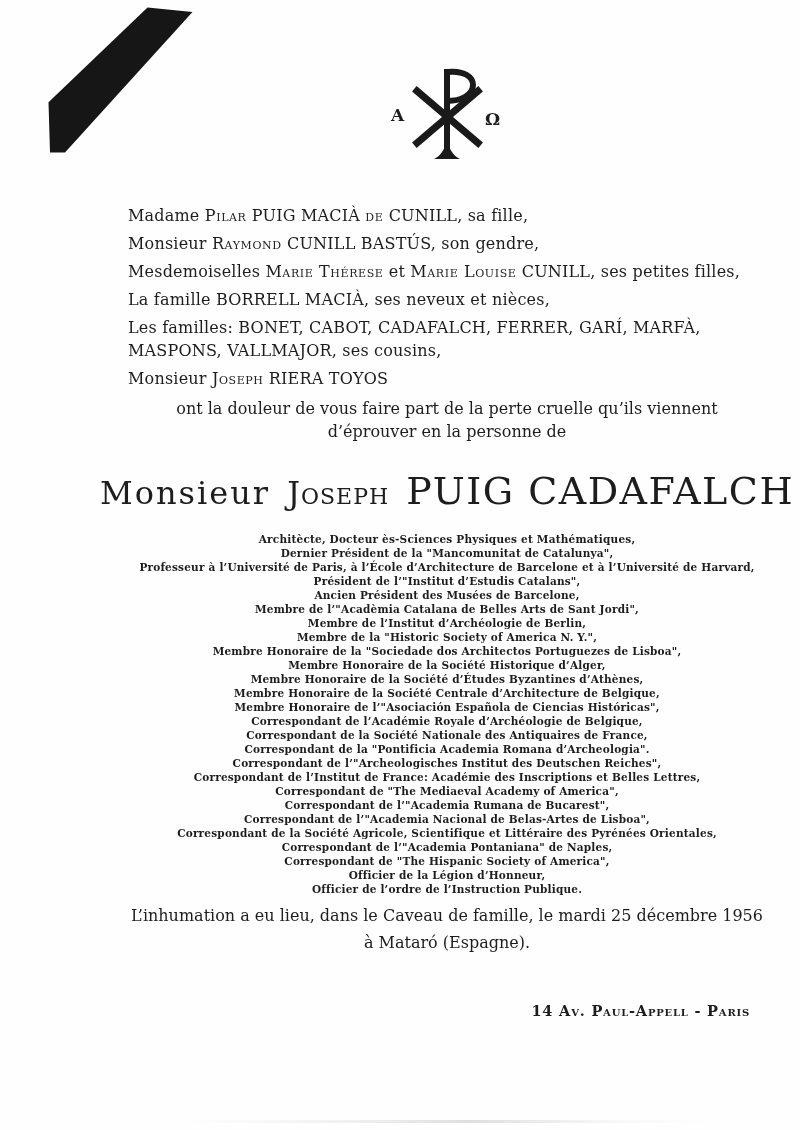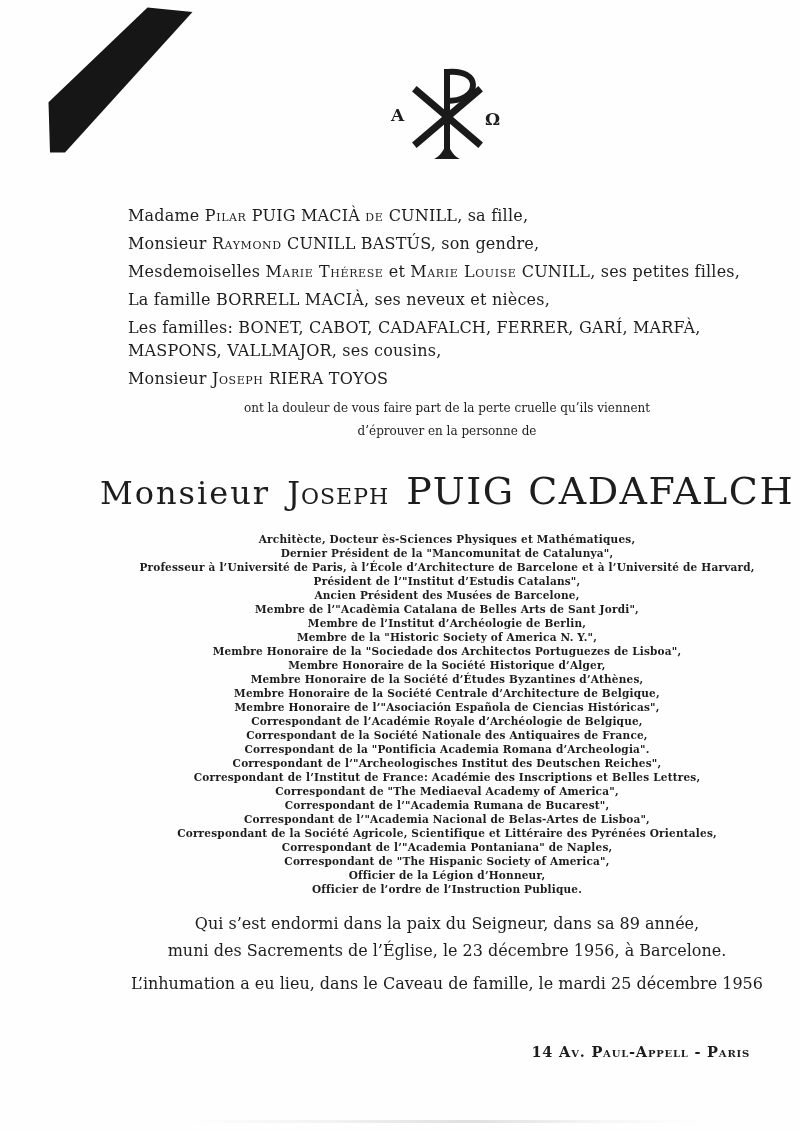--- a/index.html
+++ b/index.html
@@ -33,21 +33,21 @@
     font-family:"DejaVu Serif", serif;
     font-weight:bold; font-size:17px; fill:#1d1d1d;
   }
   .chirho .stroke { stroke:#1a1a1a; fill:none; }
   
   .mourners { padding-left:32px; padding-right:10px; margin-top:36px; }
   .mourner-line { font-size:16px; line-height:23px; margin-bottom:5px; letter-spacing:0.2px; }
   .seg-sc { font-variant:small-caps; letter-spacing:0.6px; }
   
   .announce { margin-top:7px; text-align:center; }
-  .announce-line { font-size:12px; line-height:23px; }
+  .announce-line { font-size:16px; line-height:23px; }
   
   .deceased-line { margin-top:24px; text-align:center; white-space:nowrap; line-height:48px; }
   .d-prefix  { font-size:32px; letter-spacing:2px; }
   .d-given   { font-size:32px; font-variant:small-caps; letter-spacing:1px; margin:0 12px; }
   .d-surname { font-size:38px; letter-spacing:1.5px; }
   
   .titles { margin-top:9px; text-align:center; }
   .title-line {
     font-size:10.5px; font-weight:bold;
     line-height:14px; letter-spacing:0.2px;
@@ -136,27 +136,24 @@
         <div class="title-line">Correspondant de "The Mediaeval Academy of America",</div>
         <div class="title-line">Correspondant de l’"Academia Rumana de Bucarest",</div>
         <div class="title-line">Correspondant de l’"Academia Nacional de Belas-Artes de Lisboa",</div>
         <div class="title-line">Correspondant de la Société Agricole, Scientifique et Littéraire des Pyrénées Orientales,</div>
         <div class="title-line">Correspondant de l’"Academia Pontaniana" de Naples,</div>
         <div class="title-line">Correspondant de "The Hispanic Society of America",</div>
         <div class="title-line">Officier de la Légion d’Honneur,</div>
         <div class="title-line">Officier de l’ordre de l’Instruction Publique.</div>
       </div>
 
-    <div class="notice notice1">
-        <div class="notice-line">Qui s’est endormi dans la paix du Seigneur, dans sa 89 année,</div>
-        <div class="notice-line">muni des Sacrements de l’Église, le 23 décembre 1956, à Barcelone.</div>
-      </div>
 
     <div class="notice notice2">
         <div class="notice-line">L’inhumation a eu lieu, dans le Caveau de famille, le mardi 25 décembre 1956</div>
+        <div class="notice-line">à Mataró (Espagne).</div>
       </div>
 
     <div class="footer">14 Av. Paul-Appell - Paris</div>
 
   </div>
 
   <div class="smudge"></div>
 </div>
 
 </body></html>

